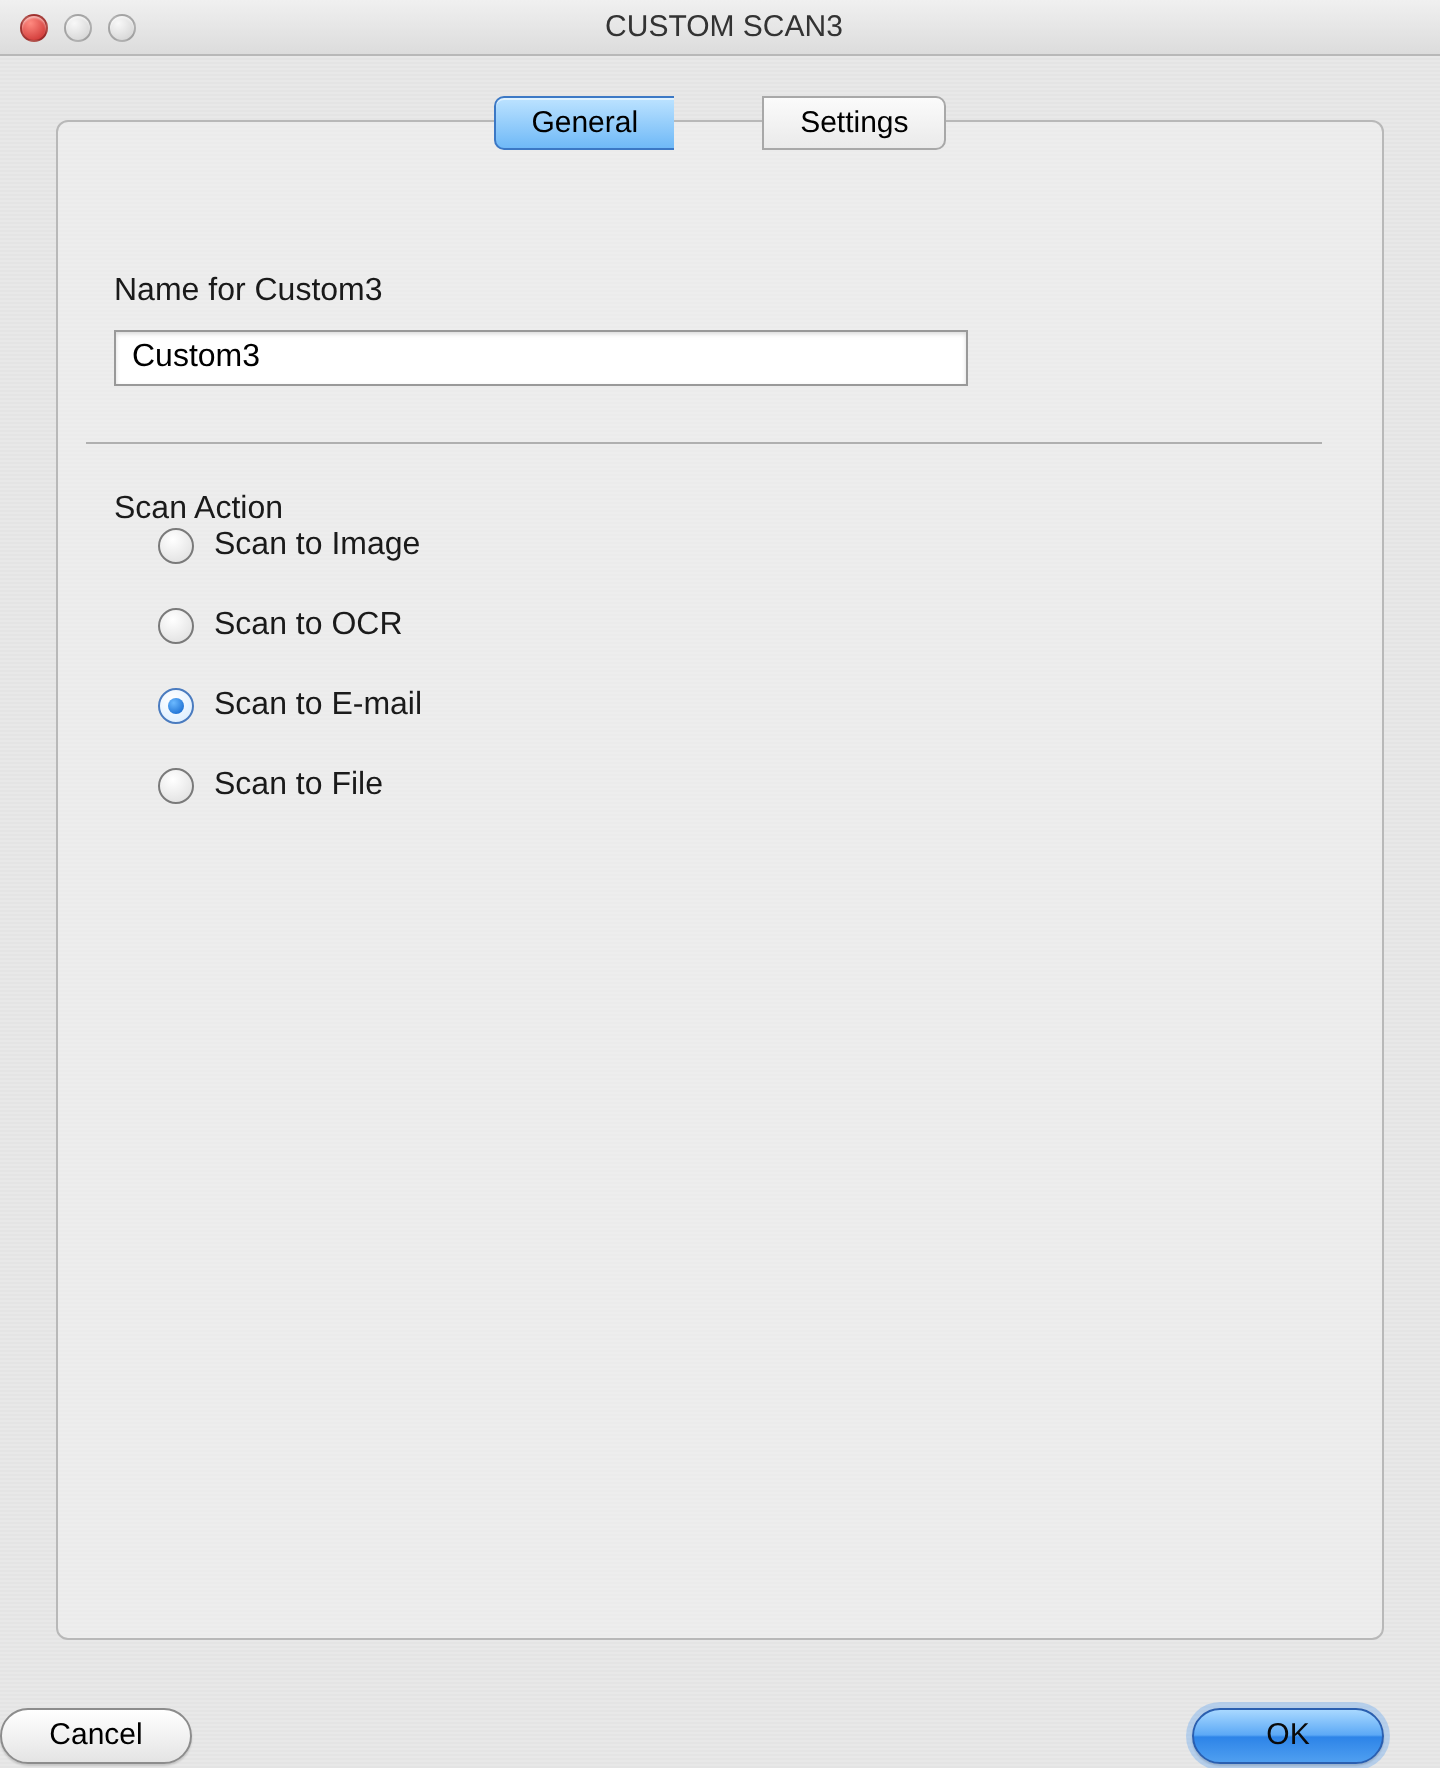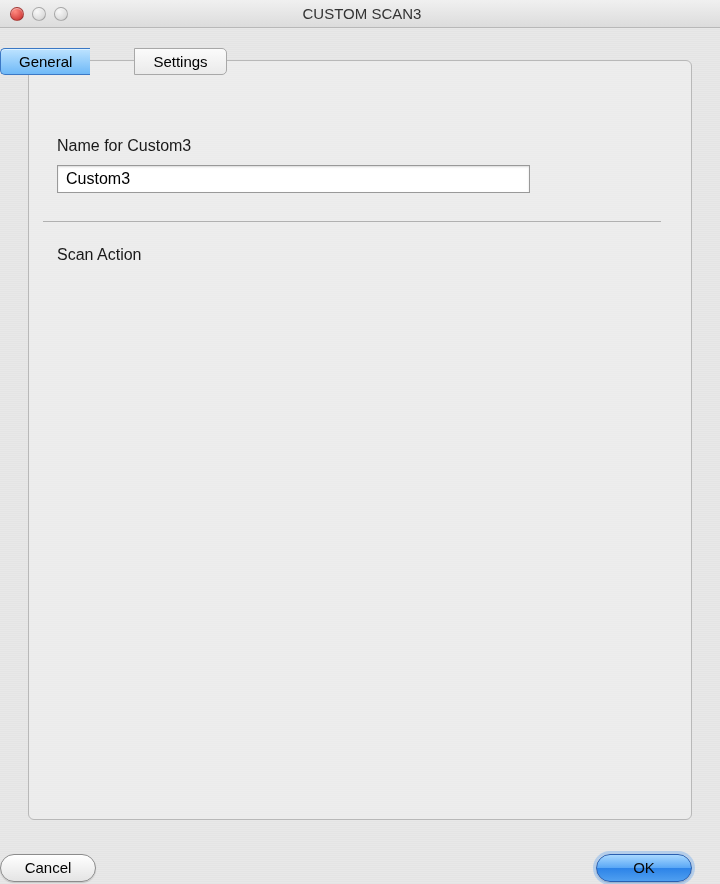--- a/index.html
+++ b/index.html
@@ -50,20 +50,21 @@
   .window-title {
     position: absolute;
     left: 4px;
     right: 0;
     text-align: center;
     font-size: 15px;
     color: #333;
   }
   .tabs {
     display: flex;
+    justify-content: center;
     margin-top: 20px;
     margin-bottom: -15px;
     position: relative;
     z-index: 2;
     gap: 44px;
   }
   .tab {
     font-size: 15px;
     padding: 4px 18px;
     background: linear-gradient(to bottom, #fbfbfb, #eaeaea);
@@ -93,21 +94,21 @@
     padding: 36px 44px 20px 28px;
     height: 760px;
     position: relative;
   }
   .field-label {
     font-size: 16px;
     color: #1a1a1a;
     margin-bottom: 10px;
   }
   .text-input {
-    width: 473px;
+    width: 427px;
     height: 28px;
     border: 1px solid #999;
     background: #fff;
     font-size: 16px;
     padding: 2px 8px;
     box-shadow: inset 0 1px 2px rgba(0,0,0,0.15);
   }
   .hr {
     border: none;
     border-top: 1px solid #b0b0b0;
@@ -203,20 +204,45 @@
 
 <div class="content-panel">
   <div class="spacer-top"></div>
   <div class="field-label">Name for Custom3</div>
   <input class="text-input" type="text" value="Custom3" style="">
 
   <hr class="hr">
 
   <div class="section-label">Scan Action</div>
 
+  <div class="radio-group">
+
+    <div class="radio-row">
+      <div class="radio"></div>
+      <span class="radio-label">Scan to Image</span>
+    </div>
+
+    <div class="radio-row">
+      <div class="radio"></div>
+      <span class="radio-label">Scan to OCR</span>
+    </div>
+
+    <div class="radio-row">
+      <div class="radio selected">
+        <div class="radio-dot"></div>
+      </div>
+      <span class="radio-label">Scan to E-mail</span>
+    </div>
+
+    <div class="radio-row">
+      <div class="radio"></div>
+      <span class="radio-label">Scan to File</span>
+    </div>
+
+  </div>
 </div>
 
 <div class="button-row">
   <div class="btn">
     <span>Cancel</span>
   </div>
   <div class="btn btn-primary">
     <span>OK</span>
   </div>
 </div>

